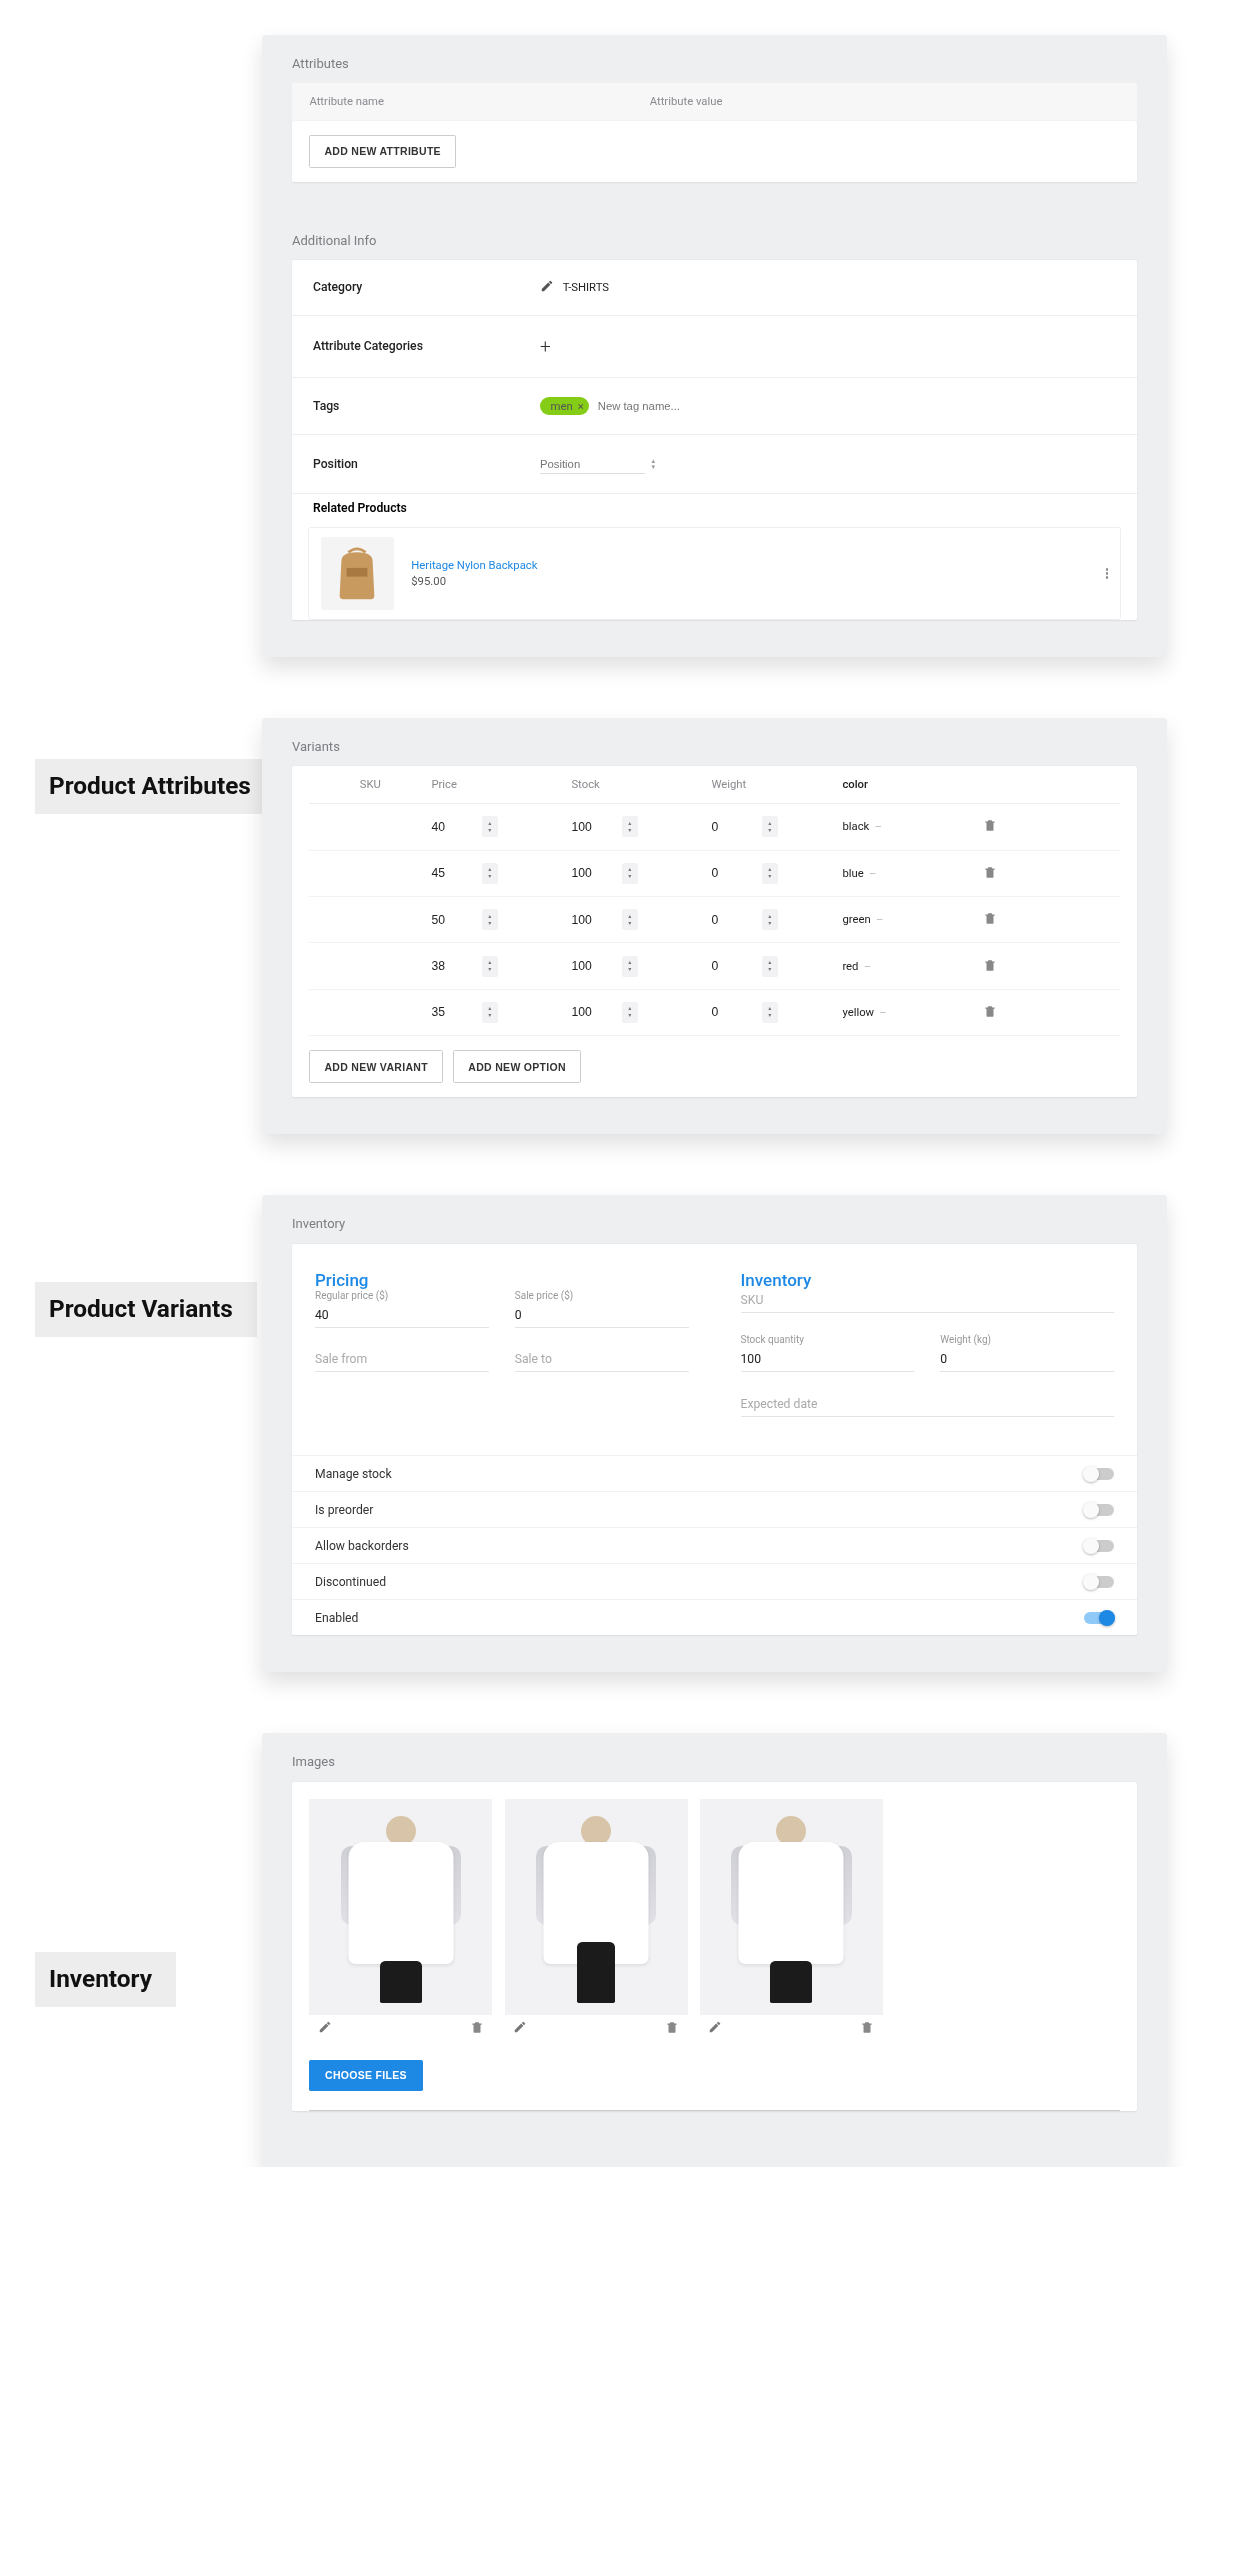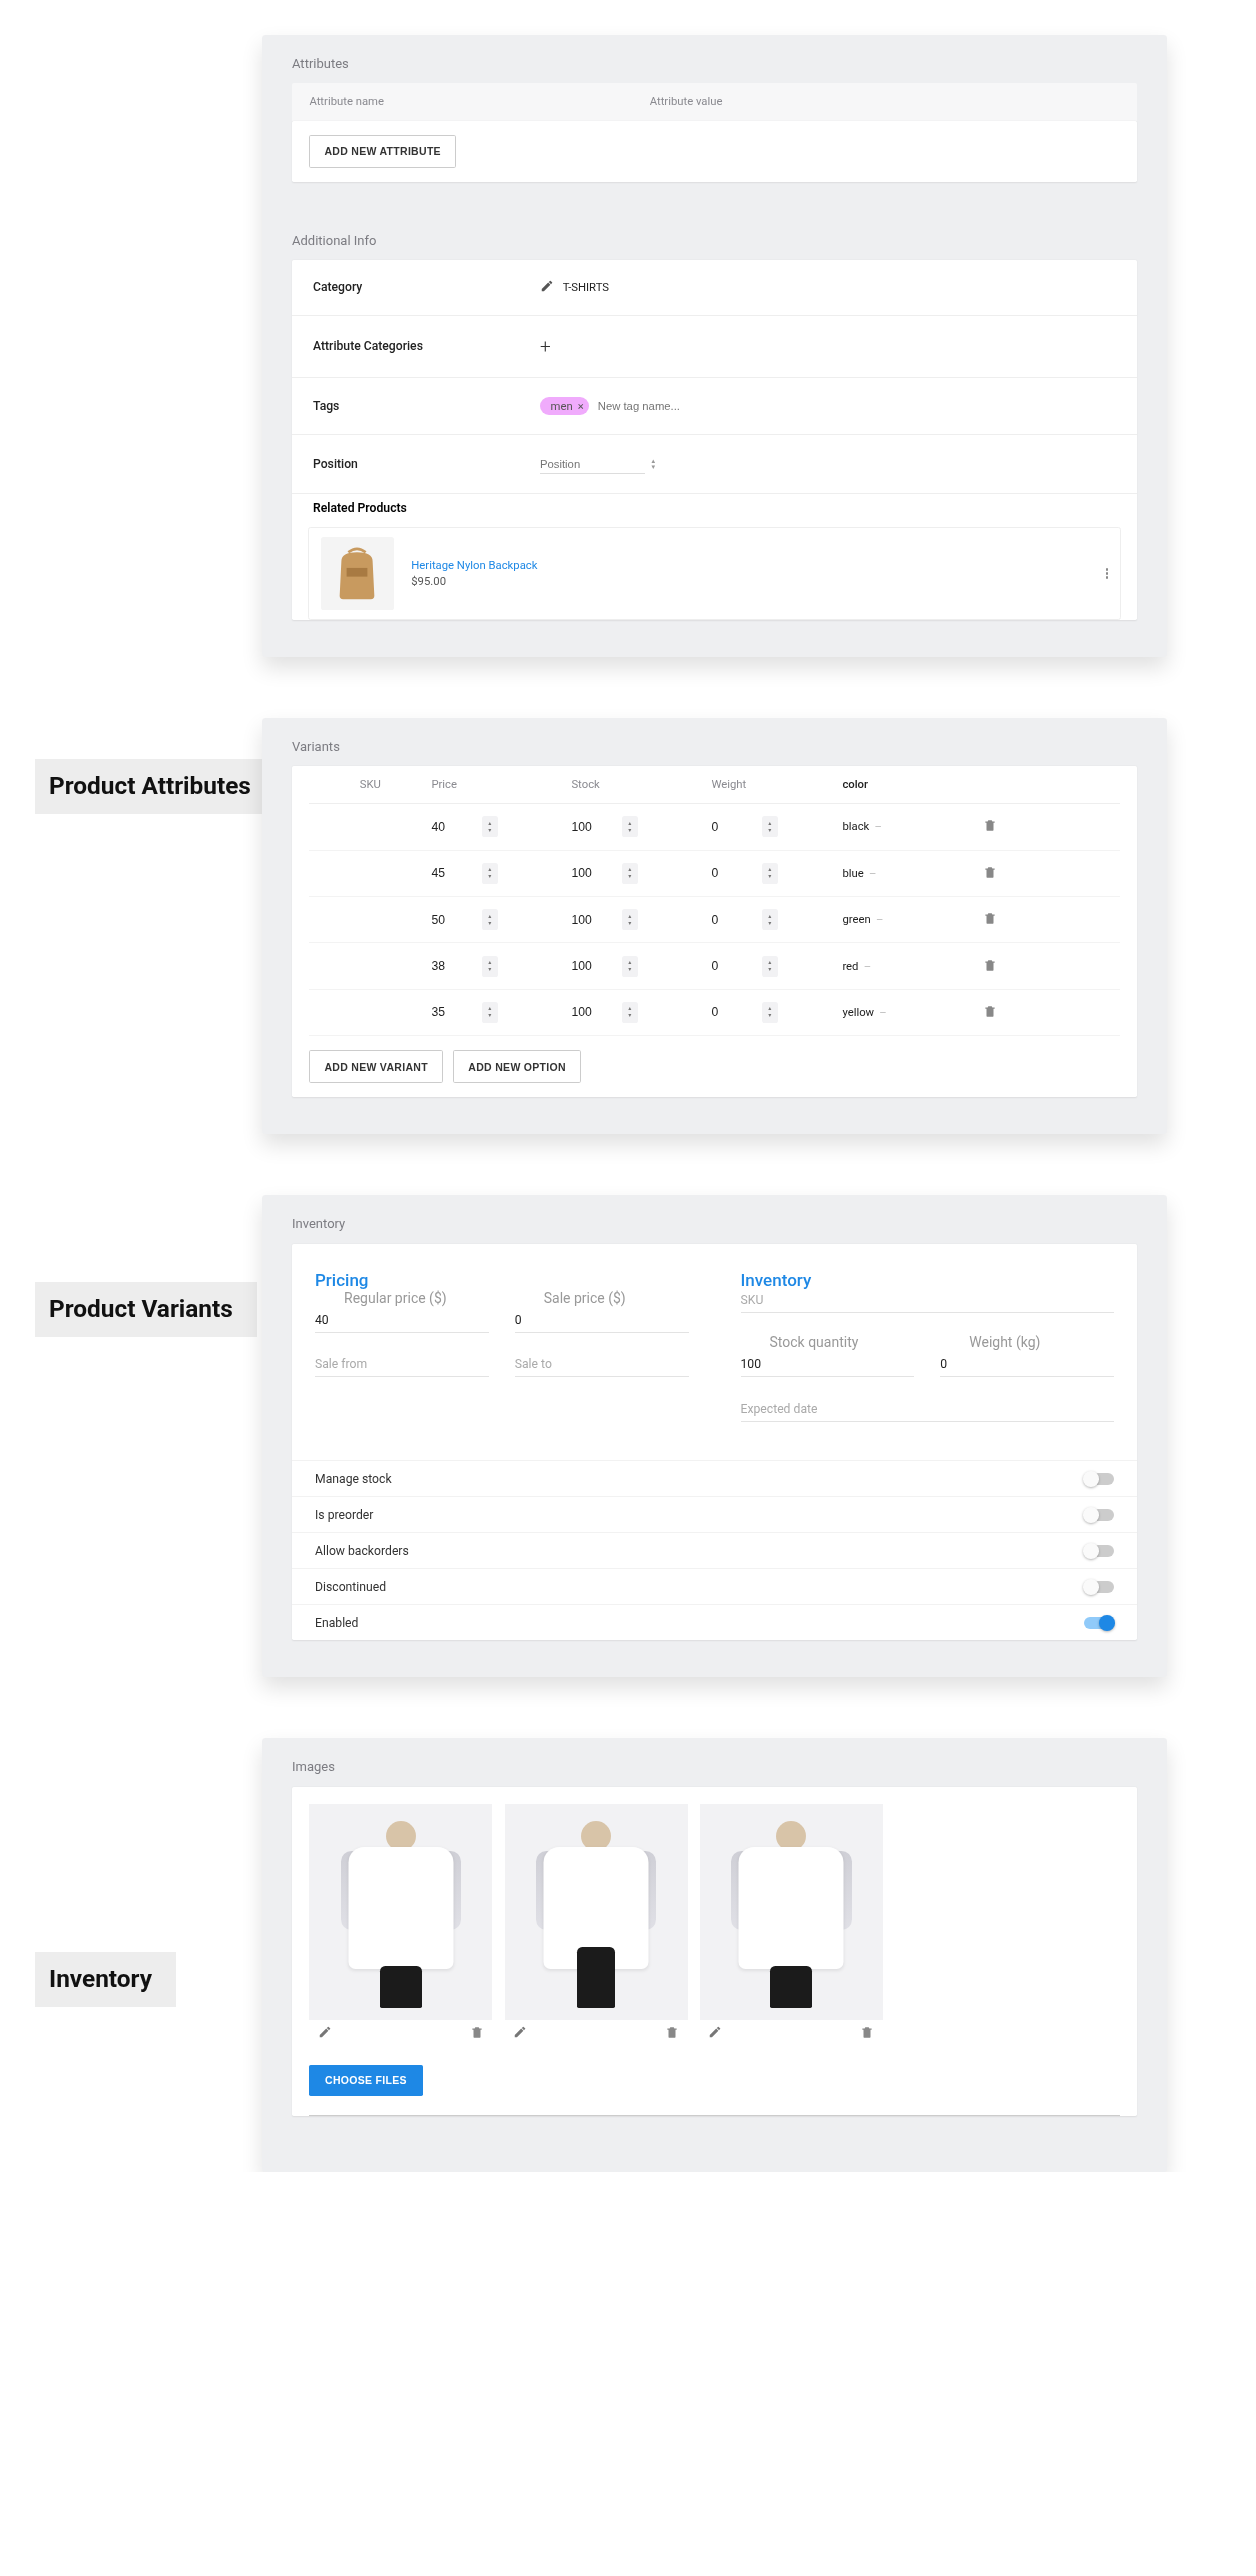--- a/index.html
+++ b/index.html
@@ -20,21 +20,21 @@
 .btn-outline { background:#fff; border:0.9px solid #ccc; color:#333; font-size:10.5px; font-weight:700; padding:9.6px 14px; border-radius:1.7px; cursor:pointer; letter-spacing:0.3px; }
 .btn-primary { background:#1E88E5; border:none; color:#fff; font-size:10.5px; font-weight:700; padding:9.6px 15.7px; border-radius:1.7px; cursor:pointer; letter-spacing:0.3px; }
 .btn-row { padding:14px 17.4px; display:flex; gap:10.5px; }
 
 .info-row { display:flex; align-items:center; padding:19px 21px; border-bottom:0.9px solid #eee; font-size:12.2px; }
 .info-row:last-child { border-bottom:none; }
 .info-label { width:227px; color:#222; font-weight:500; }
 .info-val { flex:1; display:flex; align-items:center; color:#222; font-size:11.3px; }
 .pencil-icon { margin-right:8.7px; }
 .plus-icon { font-size:19px; color:#333; font-weight:300; }
-.tag-chip { background:#f0abfc; border-radius:10.5px; padding:2.6px 5.2px 2.6px 10.5px; font-size:11.3px; color:#555; display:inline-flex; align-items:flex-end; gap:5.2px; }
+.tag-chip { background:#84cc16; border-radius:10.5px; padding:2.6px 5.2px 2.6px 10.5px; font-size:11.3px; color:#555; display:inline-flex; align-items:flex-end; gap:5.2px; }
 .tag-x { font-size:11.3px; }
 .tag-input { border:none; font-size:11.3px; color:#999; outline:none; margin-left:8.7px; }
 .pos-input { border:none; border-bottom:0.9px solid #ddd; background:transparent; font-size:11.3px; color:#999; width:105px; padding:3.5px 0; }
 .stepper-tiny { display:inline-flex; flex-direction:column; margin-left:5.2px; }
 .stepper-tiny span { font-size:6.1px; line-height:6.1px; color:#999; }
 
 .related-title { font-size:12.2px; font-weight:600; padding:7px 21px 12.2px; }
 .related-list { margin:0 15.7px 19px; border:0.9px solid #eee; border-radius:2.6px; }
 .related-item { display:flex; align-items:center; padding:8.7px 12.2px; border-bottom:0.9px solid #f0f0f0; gap:17.4px; }
 .related-item:last-child { border-bottom:none; }
@@ -58,21 +58,21 @@
 .step-ctl span { font-size:5.2px; line-height:7px; color:#777; }
 .color-in { display:flex; align-items:center; gap:5.2px; font-size:11.3px; }
 .dash { color:#bbb; }
 .trash { color:#888; }
 
 .inv-body { display:flex; padding:26px 23px 17.4px; gap:52px; }
 .inv-col { flex:1; }
 .inv-hd { color:#1E88E5; font-size:17px; font-weight:500; }
 .inv-fields { display:flex; gap:26px; margin-bottom:21px; }
 .inv-field { flex:1; }
-.inv-field label { display:block; font-size:14px; color:#999; margin-bottom:3.5px;margin-left:29px; }
+.inv-field label { display:block; font-size:10px; color:#999; margin-bottom:3.5px; }
 .inv-field .v { font-size:12.2px; color:#222; border-bottom:0.9px solid #e3e3e3; padding:3.5px 0 5.2px; min-height:19px; }
 .inv-field .ph { color:#aaa; }
 
 .toggle-row { display:flex; align-items:center; justify-content:space-between; padding:10.5px 23px; border-top:0.9px solid #f2f2f2; font-size:12.2px; color:#333; }
 .switch { width:30px; height:12.2px; background:#ccc; border-radius:6.1px; position:relative; }
 .switch.on { background:#90CAF9; }
 .switch .knob { width:15.7px; height:15.7px; background:#fafafa; border-radius:50%; position:absolute; top:-1.7px; left:-0.9px; box-shadow:0 0.9px 2.6px rgba(0,0,0,.3); }
 .switch.on .knob { left:15px; background:#1E88E5; }
 
 .img-row { display:flex; gap:12.2px; padding:17.4px; }

